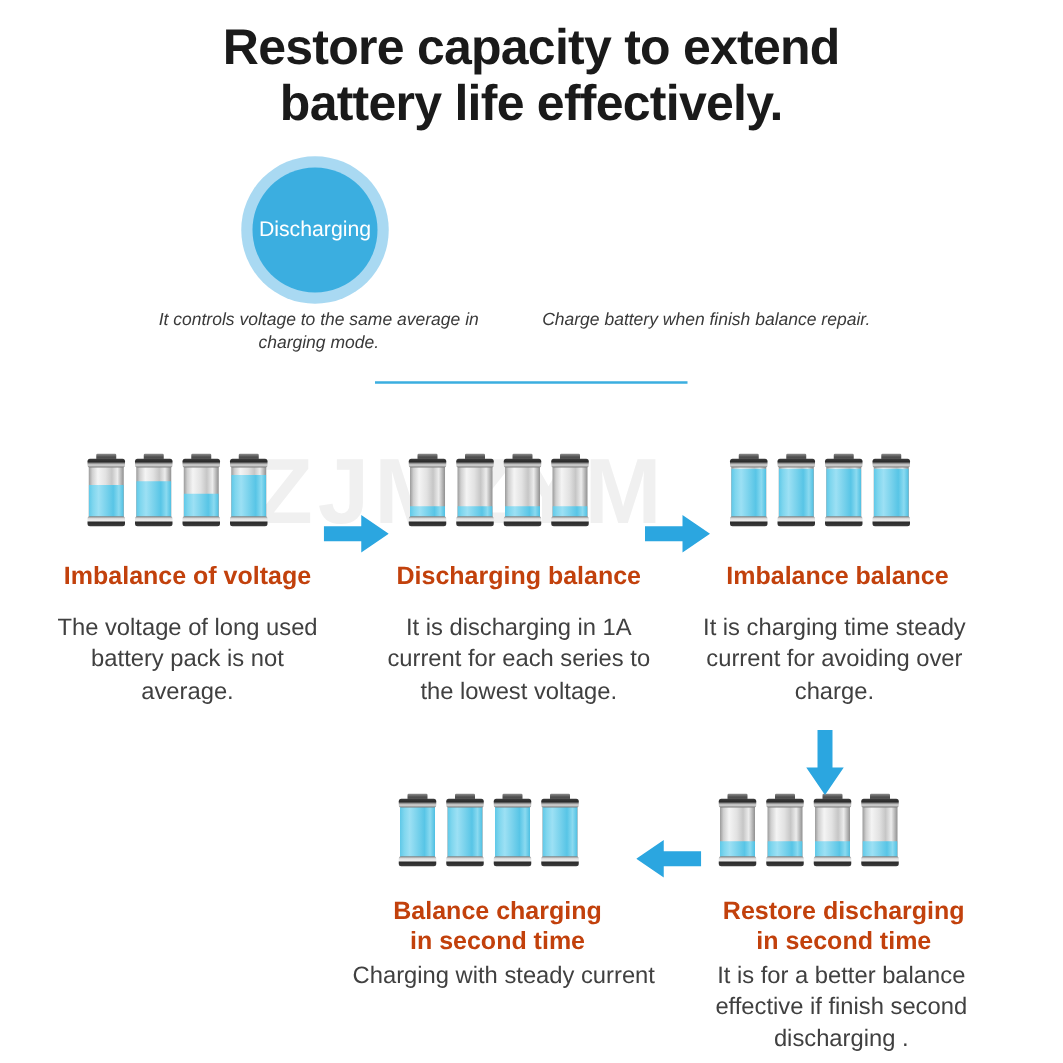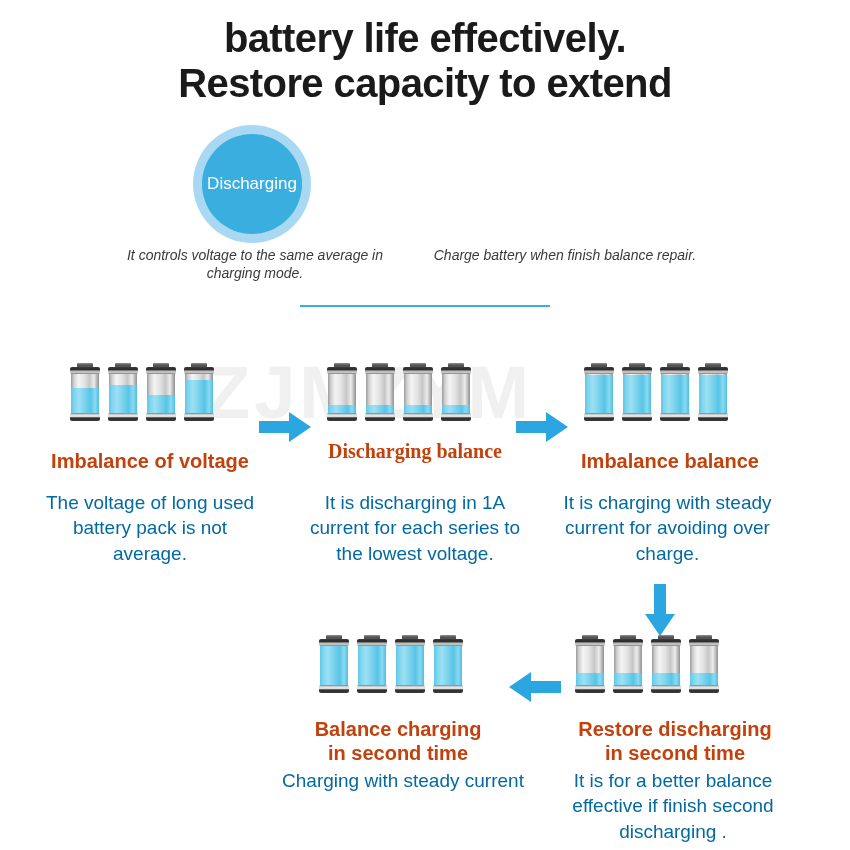--- a/index.html
+++ b/index.html
@@ -184,30 +184,30 @@
     font-weight: bold;
     color: #c2410c;
     text-align: center;
     line-height: 1.18;
     white-space: pre-line;
   }
   .step-desc {
     position: absolute;
     font-size: 19px;
     line-height: 1.34;
-    color: #0369a1;
+    color: #404040;
     text-align: center;
   }
 </style>
 </head>
 <body>
 
 <div class="title">
+  <span class="line">Restore capacity to extend</span>
   <span class="line">battery life effectively.</span>
-  <span class="line">Restore capacity to extend</span>
 </div>
 
 <div class="circles">
   <div class="conn-line"></div>
 
   <div class="circle-wrap" id="circle-discharging">
     <div class="circle-outer"></div>
     <div class="circle-inner"></div>
     <span class="circle-label">Discharging</span>
   </div>
@@ -407,25 +407,25 @@
 </div>
 <div class="arrow" style="left:509px; top:670px;">
   <svg width="52" height="34" viewBox="0 0 52 34" aria-hidden="true">
     <path d="M52 11 H22 V2 L0 17 L22 32 V23 H52 Z" fill="#2BA6E0"></path>
   </svg>
 </div>
 
 <div class="step-title" style="left:20px; top:450px; width:260px;">Imbalance of voltage</div>
 <div class="step-desc" style="left:45px; top:490px; width:210px;">The voltage of long used battery pack is not average.</div>
 
-<div class="step-title" style="left:285px; top:440px; width:260px;font-family:Liberation Serif, serif;">Discharging balance</div>
+<div class="step-title" style="left:285px; top:450px; width:260px;">Discharging balance</div>
 <div class="step-desc" style="left:295px; top:490px; width:240px;">It is discharging in 1A current for each series to the lowest voltage.</div>
 
 <div class="step-title" style="left:540px; top:450px; width:260px;">Imbalance balance</div>
-<div class="step-desc" style="left:540px; top:490px; width:255px;">It is charging with steady current for avoiding over charge.</div>
+<div class="step-desc" style="left:540px; top:490px; width:255px;">It is charging time steady current for avoiding over charge.</div>
 
 <div class="step-title" style="left:545px; top:718px; width:260px;">Restore discharging
 in second time</div>
 <div class="step-desc" style="left:548px; top:768px; width:250px;">It is for a better balance effective if finish second discharging .</div>
 
 <div class="step-title" style="left:268px; top:718px; width:260px;">Balance charging
 in second time</div>
 <div class="step-desc" style="left:258px; top:768px; width:290px;">Charging with steady current</div>
 
 </body></html>

